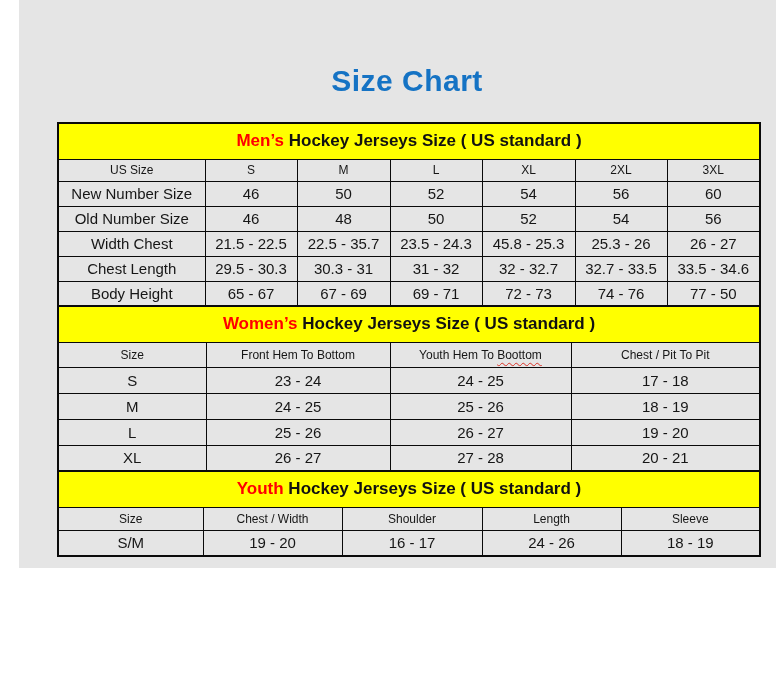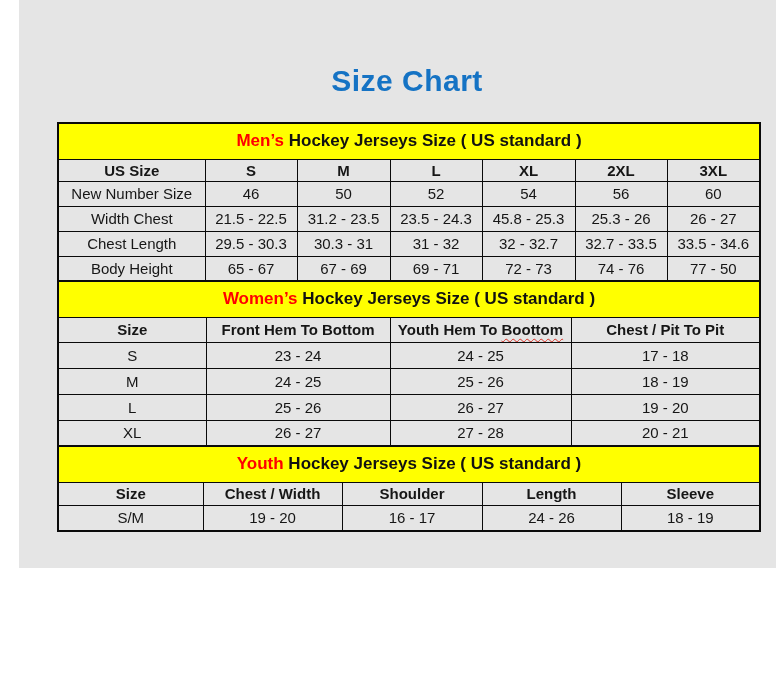--- a/index.html
+++ b/index.html
@@ -40,21 +40,21 @@
 
   tr.t-banner td {
     background: var(--banner_yellow, #FFFF00);
     height: 36px;
     font-weight: bold;
     font-size: 17px;
     color: #111;
   }
   tr.t-banner .hl { color: var(--highlight_red, #FF0000); }
 
-  tr.t-head th { font-weight: bold; font-size: 15px; height: 22px; }
+  tr.t-head th { font-weight: normal; font-size: 12px; height: 22px; }
   .womens tr.t-head th { height: 25px; }
   .youth  tr.t-head th { height: 23px; }
 
   tr.t-row td { height: 25px; font-weight: normal; }
   .womens tr.t-row td, .youth tr.t-row td { height: 26px; }
 
   td.row-label-bold { font-weight: bold; }
 
   .misspelled {
     text-decoration: underline;
@@ -99,23 +99,32 @@
       <tr class="t-row">
         <td>New Number Size</td>
         <td>46</td>
         <td>50</td>
         <td>52</td>
         <td>54</td>
         <td>56</td>
         <td>60</td>
       </tr>
       <tr class="t-row">
+        <td>Old Number Size</td>
+        <td>46</td>
+        <td>48</td>
+        <td>50</td>
+        <td>52</td>
+        <td>54</td>
+        <td>56</td>
+      </tr>
+      <tr class="t-row">
         <td>Width Chest</td>
         <td>21.5 - 22.5</td>
-        <td>31.2 - 23.5</td>
+        <td>22.5 - 35.7</td>
         <td>23.5 - 24.3</td>
         <td>45.8 - 25.3</td>
         <td>25.3 - 26</td>
         <td>26 - 27</td>
       </tr>
       <tr class="t-row">
         <td>Chest Length</td>
         <td>29.5 - 30.3</td>
         <td>30.3 - 31</td>
         <td>31 - 32</td>

